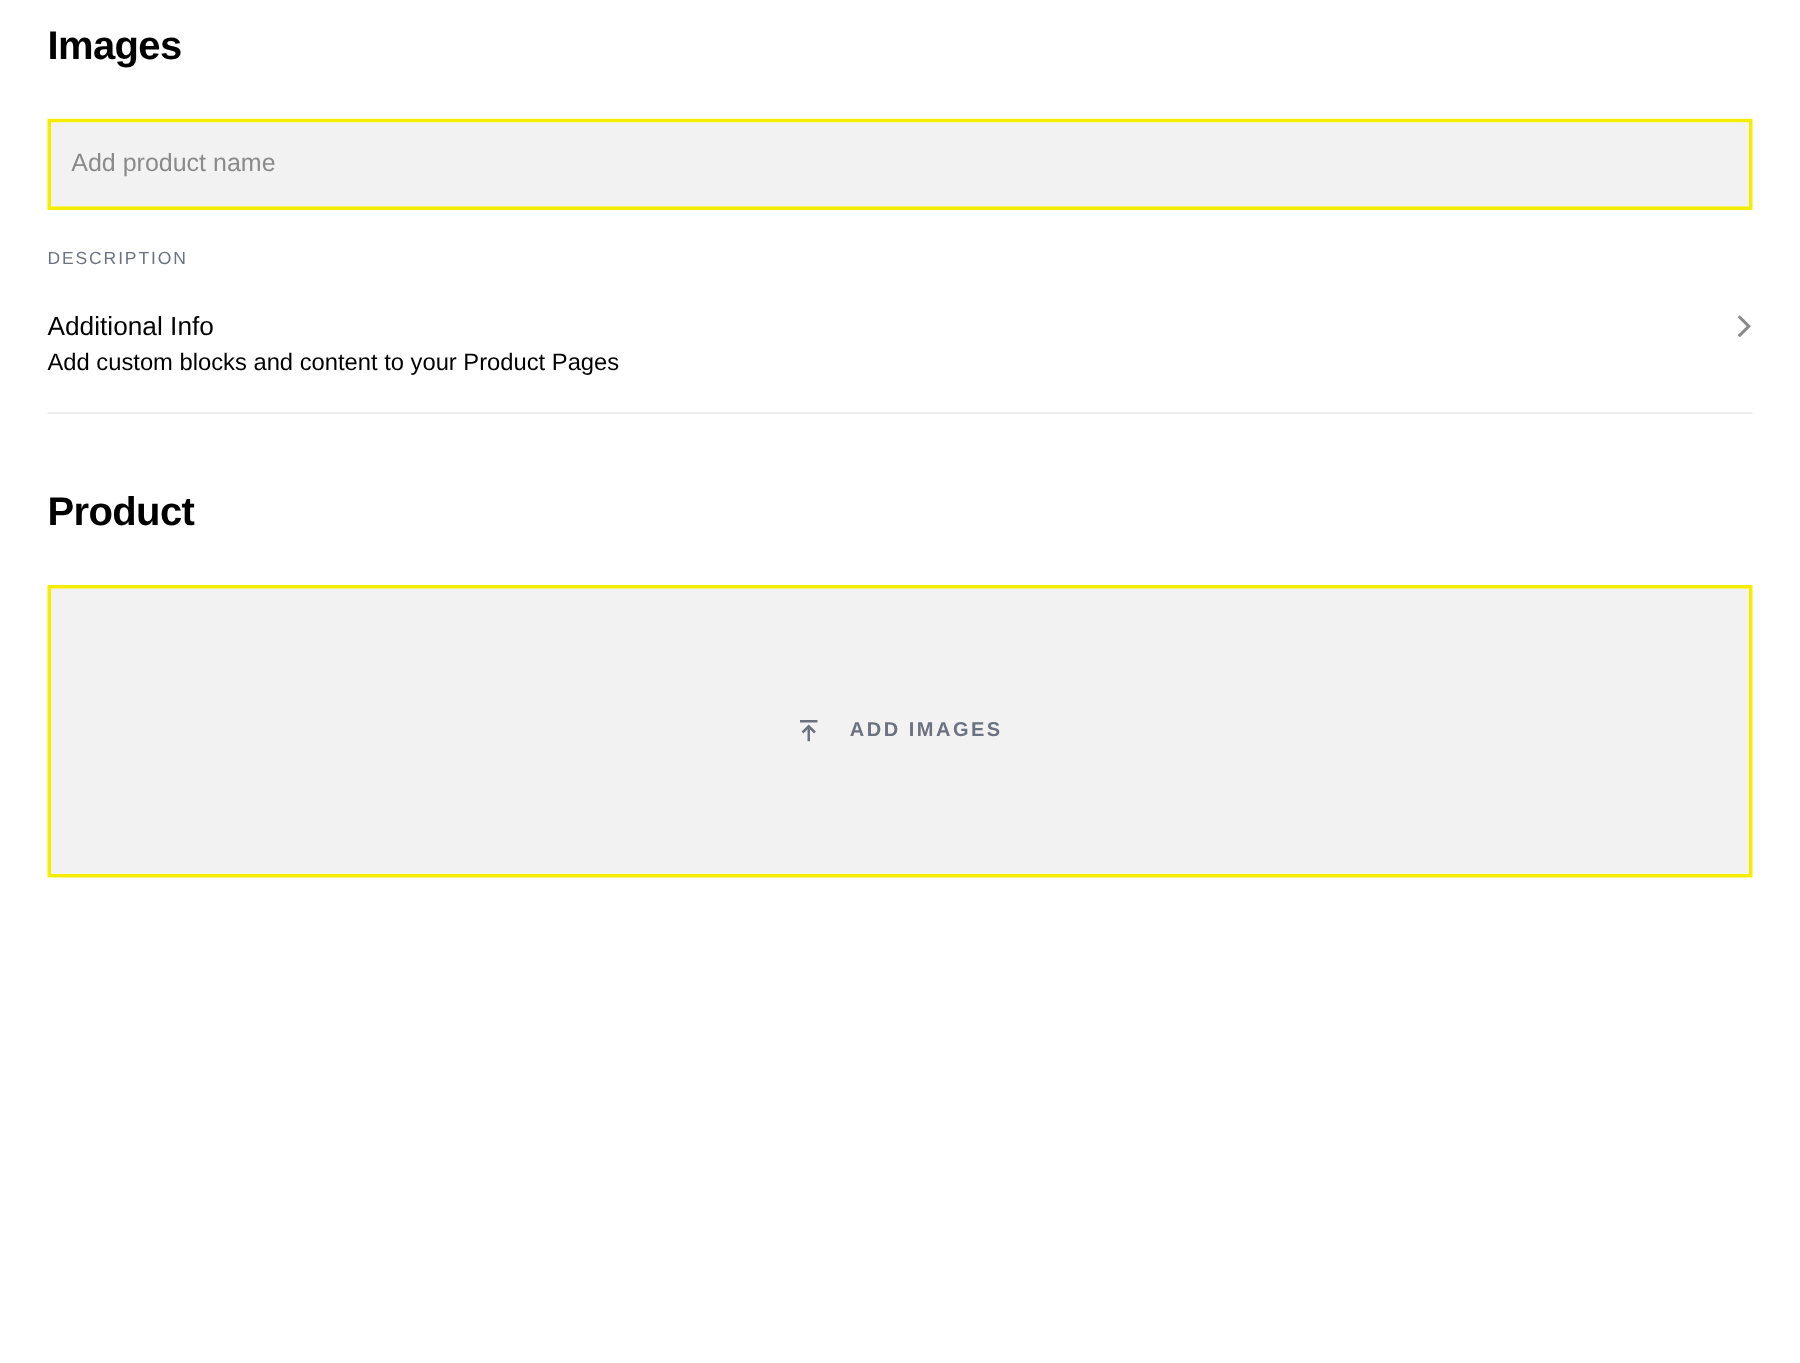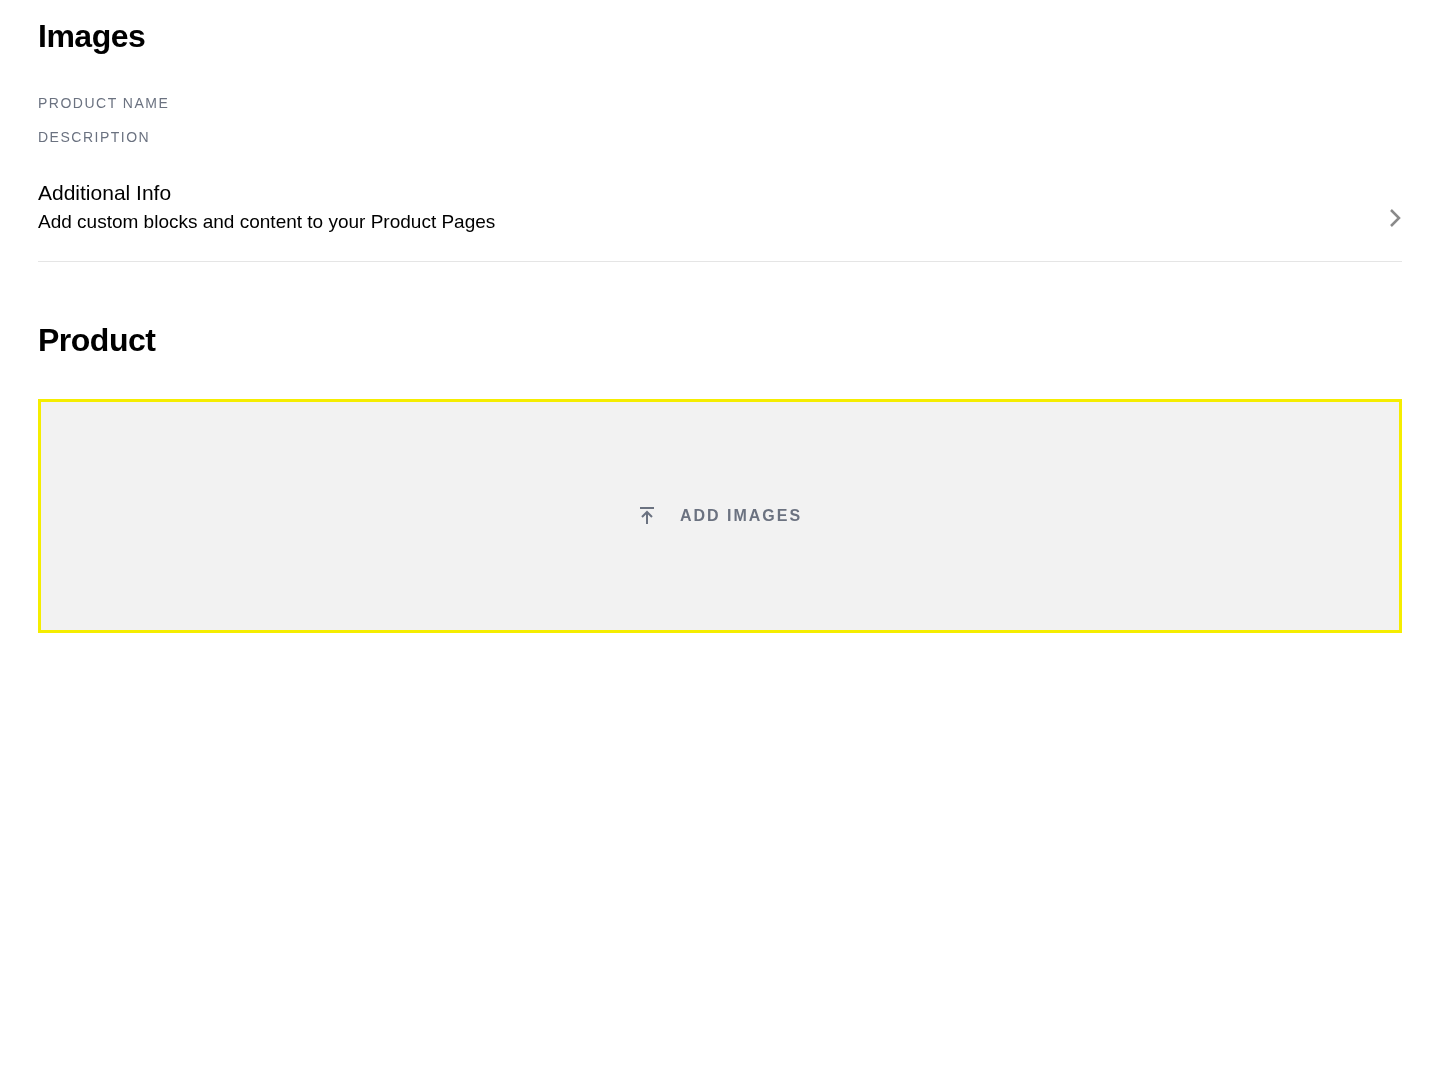--- a/index.html
+++ b/index.html
@@ -54,21 +54,21 @@
       color: #000000;
       outline: none;
       resize: none;
       height: 136px;
     }
     .textarea-input::placeholder {
       color: #8a8a8a;
     }
     .additional-info-row {
       display: flex;
-      align-items: flex-end;
+      align-items: flex-start;
       justify-content: space-between;
       padding: 18px 0 28px 0;
       border-bottom: 1px solid #e5e5e5;
       margin-bottom: 60px;
       cursor: pointer;
     }
     .additional-info-text {
       flex: 1;
     }
     .additional-info-title {
@@ -121,21 +121,23 @@
       letter-spacing: -0.5px;
     }
   </style>
 </head>
 <body>
 
 <section>
   <h1 class="section-heading">Images</h1>
 
   <div>
-    <div class="field-label">PRODUCT NAME</div>
+    <div class="input-wrapper">
+      <input type="text" class="text-input" placeholder="Add product name" style="">
+    </div>
   </div>
 
   <div>
     <div class="field-label">DESCRIPTION</div>
   </div>
 
   <div class="additional-info-row">
     <div class="additional-info-text">
       <div class="additional-info-title">Additional Info</div>
       <div class="additional-info-subtitle">Add custom blocks and content to your Product Pages</div>

